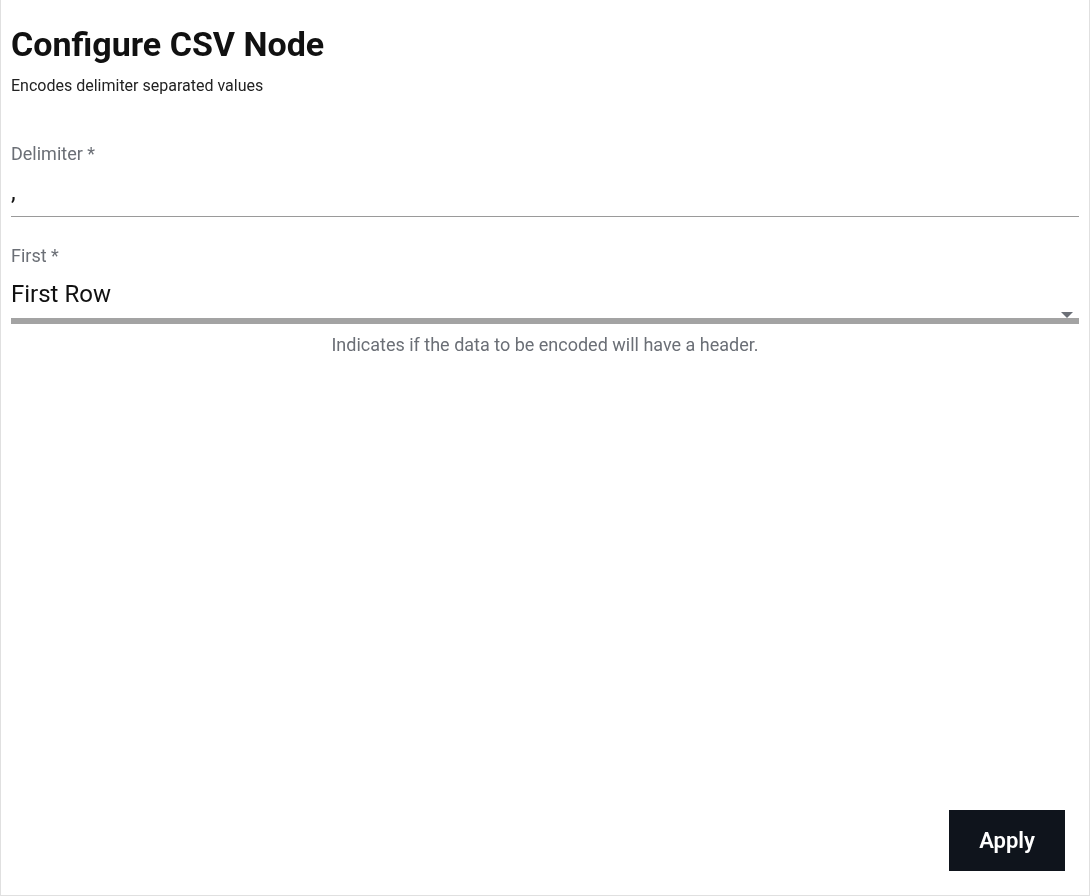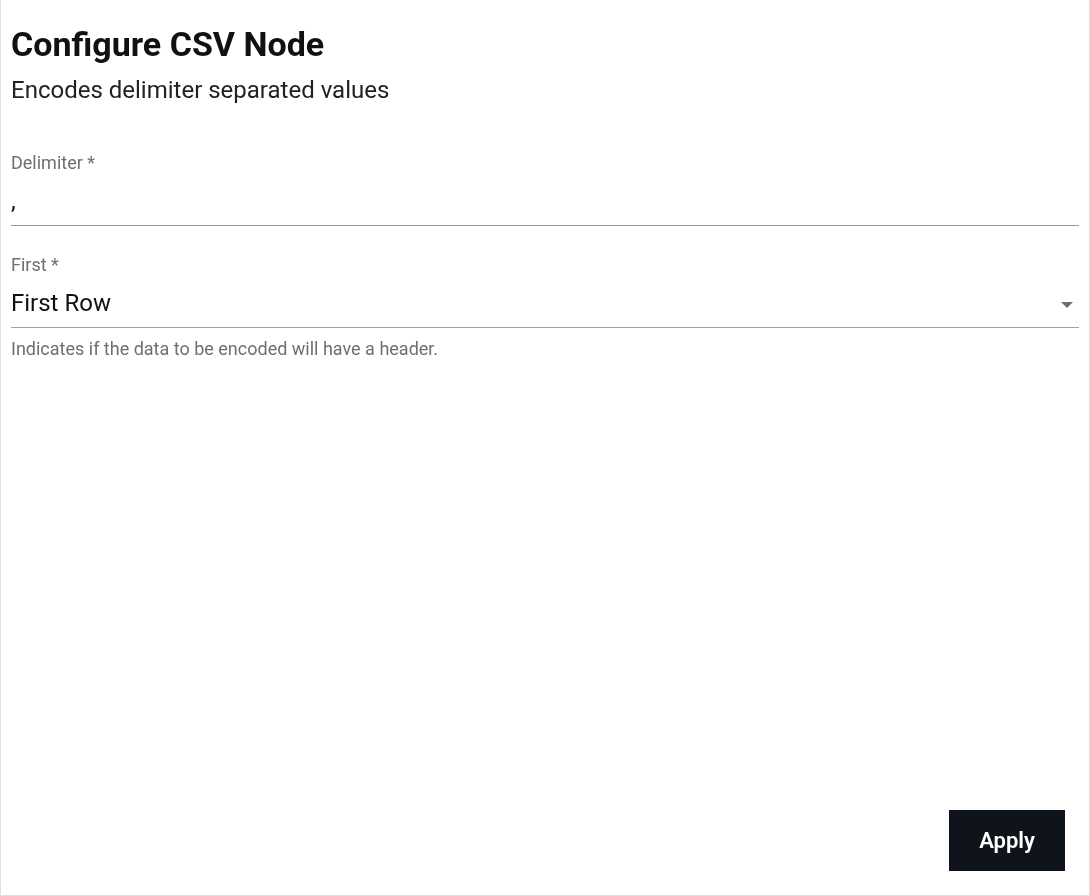--- a/index.html
+++ b/index.html
@@ -23,21 +23,21 @@
       position: relative;
     }
     .title {
       font-size: 34px;
       font-weight: 700;
       color: #111111;
       margin-bottom: 12px;
       margin-top: 4px;
     }
     .subtitle {
-      font-size: 24px;
+      font-size: 16px;
       color: #222222;
       margin-bottom: 48px;
     }
     .field {
       margin-bottom: 28px;
     }
     .field-label {
       font-size: 18px;
       color: #6b6f76;
       margin-bottom: 8px;
@@ -50,43 +50,44 @@
       font-size: 24px;
       padding: 6px 0 10px 0;
       background: transparent;
       font-family: inherit;
       color: #111111;
       outline: none;
     }
     .select-wrapper {
       position: relative;
       width: 100%;
-      border-bottom: 1px solid #a3a3a3;
+      border-bottom: 6px solid #a3a3a3;
       display: flex;
-      align-items: center;
+      align-items: flex-end;
       cursor: pointer;
     }
     .select-value {
       flex: 1;
       font-size: 24px;
       padding: 6px 0 10px 0;
       color: #111111;
     }
     .dropdown-icon {
       width: 0;
       height: 0;
       border-left: 6px solid transparent;
       border-right: 6px solid transparent;
       border-top: 6px solid #6b6f76;
       margin-right: 6px;
     }
     .helper-text {
       font-size: 18px;
       color: #6b6f76;
       margin-top: 10px;
+      text-align: center;
     }
     .apply-button {
       position: absolute;
       bottom: 24px;
       right: 24px;
       background: #0f141c;
       color: #ffffff;
       border: none;
       border-radius: 0;
       font-size: 22px;

